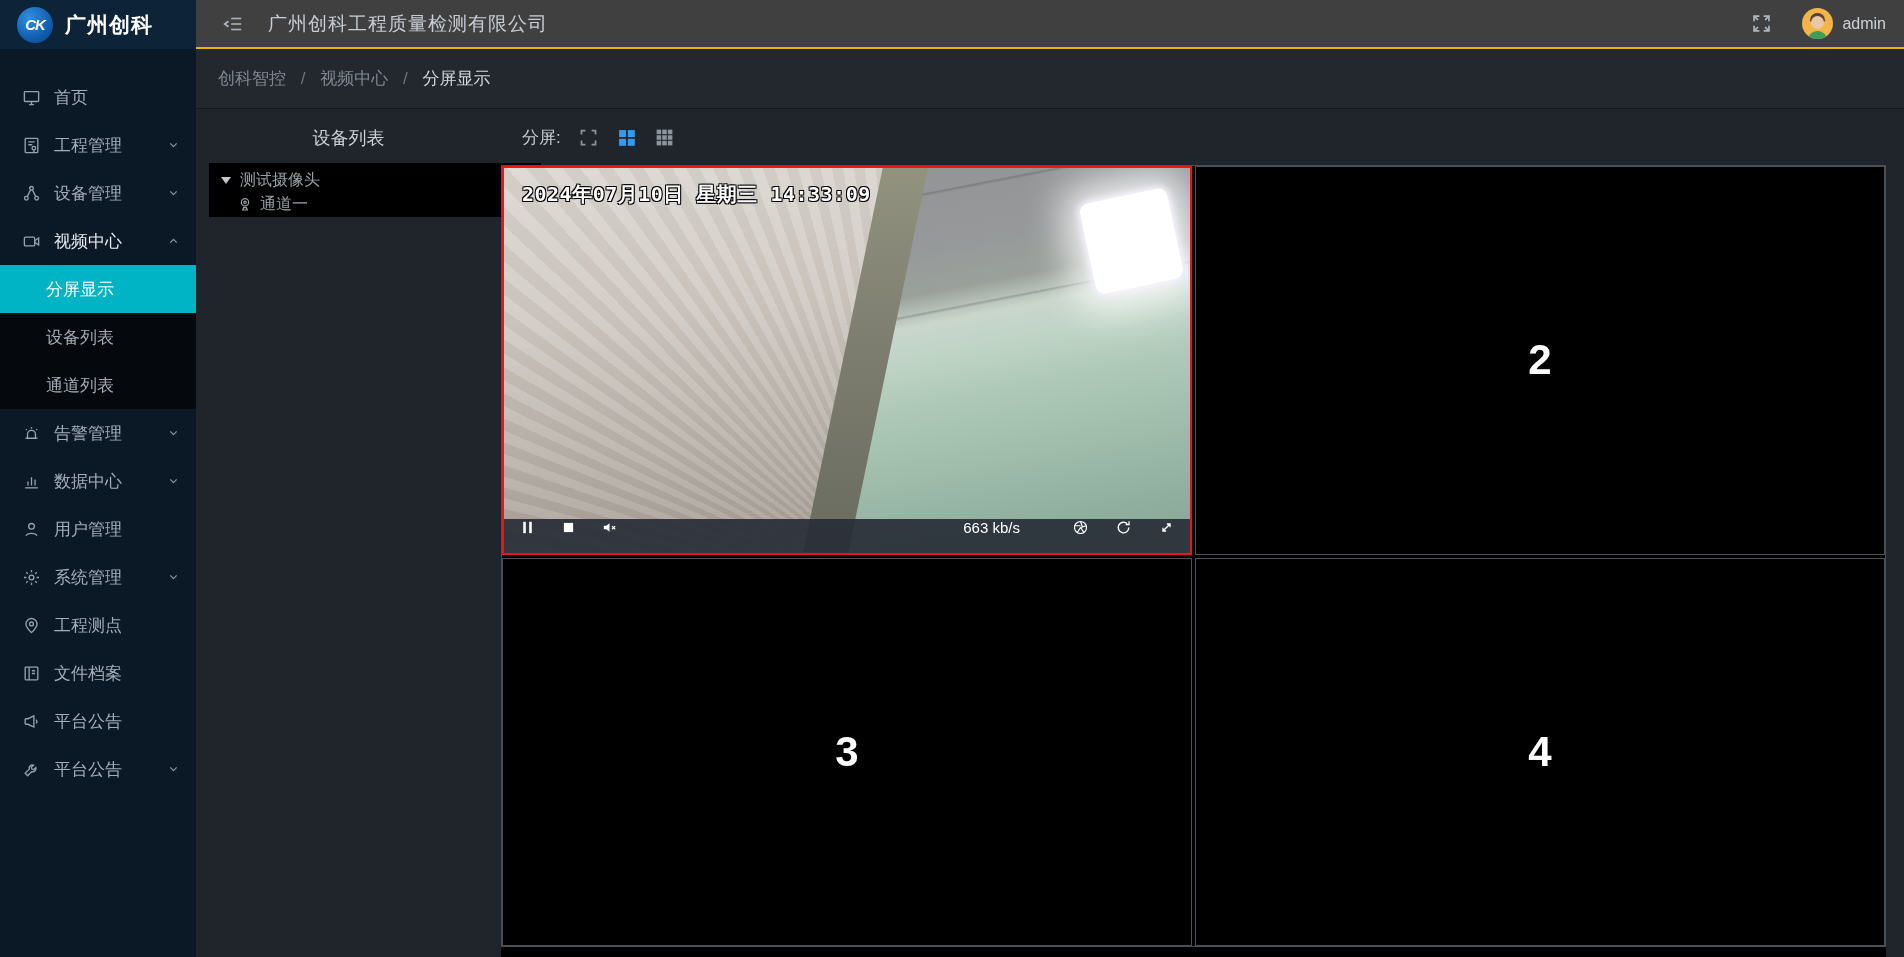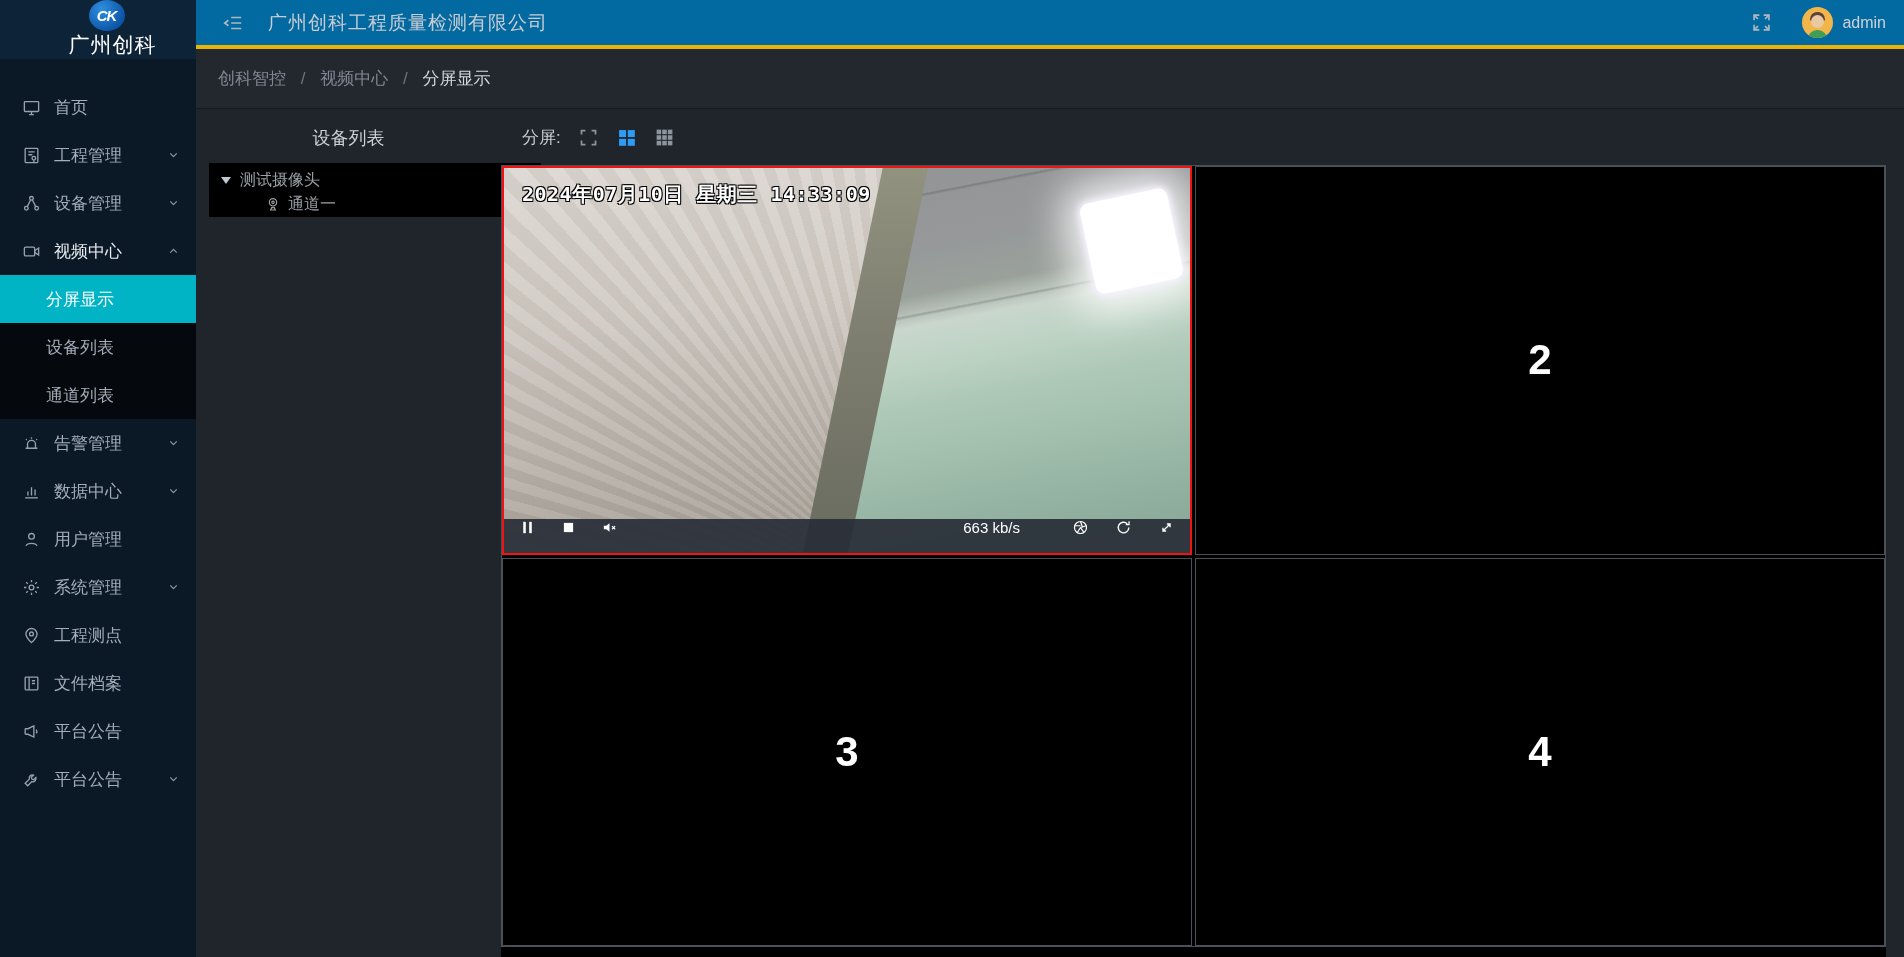--- a/index.html
+++ b/index.html
@@ -1,45 +1,45 @@
 <!DOCTYPE html>
 <html><head>
 <meta charset="utf-8">
 <style>
   * { margin:0; padding:0; box-sizing:border-box; }
   html,body { width:1904px; height:957px; overflow:hidden; background:#20252c;
               font-family:"Liberation Sans", sans-serif; }
 
   
   .sidebar { position:absolute; left:0; top:0; width:196px; height:957px; background:#0b1826; z-index:5; }
-  .logo-bar { height:59px; background:#0d2337; display:flex; align-items:center; padding-left:17px;flex-direction:column; }
+  .logo-bar { height:49px; background:#0d2337; display:flex; align-items:center; padding-left:17px; }
   .logo-circle { width:36px; height:36px; border-radius:50%;
                  background:radial-gradient(circle at 35% 30%, #2f8fe0, #0d56a8 70%, #0a4a96);
                  display:flex; align-items:center; justify-content:center;
                  color:#fff; font-weight:bold; font-style:italic; font-size:15px; letter-spacing:-1px; }
-  .brand { color:#ffffff; font-size:21px; font-weight:normal; margin-left:12px; letter-spacing:1px;text-align:center; }
+  .brand { color:#ffffff; font-size:21px; font-weight:bold; margin-left:12px; letter-spacing:1px;text-align:center; }
 
   .menu { margin-top:24px; }
   .m-item { position:relative; height:48px; display:flex; align-items:center; padding-left:22px;
             color:#a4adb8; font-size:17px; cursor:pointer;text-align:center; }
   .m-item .mi { width:19px; height:19px; color:#97a1ac; display:flex; }
   .m-item .mi svg { width:19px; height:19px; }
   .m-label { margin-left:13px; }
   .chev { position:absolute; right:16px; top:50%; transform:translateY(-50%); display:flex; color:#8a939d; }
   .chev svg { width:13px; height:13px; }
   .chev.up { transform:translateY(-50%) rotate(180deg); }
   .m-item.parent-open { color:#e7ebef; }
   .submenu { background:#05080c; }
   .s-item { height:48px; display:flex; align-items:center; padding-left:46px;
             color:#a4adb8; font-size:17px; cursor:pointer; }
   .s-item.active { background:#00b4c5; color:#ffffff; }
 
   
-  .header { position:absolute; left:196px; top:0; width:1708px; height:49px; background:#0369a1;
-            display:flex; align-items:center; border-bottom:4px solid #eab308; }
+  .header { position:absolute; left:196px; top:0; width:1708px; height:49px; background:#404040;
+            display:flex; align-items:center; border-bottom:2px solid #eab308; }
   .fold { margin-left:26px; color:#aeb6bf; display:flex; cursor:pointer; }
   .fold svg { width:22px; height:22px; }
   .h-title { margin-left:24px; color:#c8cdd4; font-size:19px; letter-spacing:1px; }
   .h-spacer { flex:1; }
   .fs-btn { color:#aeb6bf; display:flex; cursor:pointer; }
   .fs-btn svg { width:21px; height:21px; }
   .avatar { width:31px; height:31px; border-radius:50%; background:#f2b54a; margin-left:30px;
             position:relative; overflow:hidden; cursor:pointer; }
   .avatar .hair { position:absolute; top:5px; left:8px; width:15px; height:9px; background:#5d4037;
                   border-radius:8px 8px 2px 2px; }
@@ -63,21 +63,21 @@
   .toolbar { position:absolute; left:326px; top:0; height:57px; display:flex; align-items:center; gap:17px; }
   .tb-label { color:#c6ccd3; font-size:17px; }
   .tb-btn { display:flex; cursor:pointer; color:#8d949c; }
   .tb-btn svg { width:21px; height:21px; }
   .tb-btn.blue { color:#2e9bf5; }
 
   .tree { position:absolute; left:13px; top:54px; width:332px; height:54px; background:#000;
           padding-top:5px; }
   .tree-row { height:24px; display:flex; align-items:center; font-size:16px; color:#9aa1a6; cursor:pointer; }
   .tree-row.root { padding-left:12px; }
-  .tree-row.leaf { padding-left:56px; }
+  .tree-row.leaf { padding-left:28px; }
   .caret { width:0; height:0; border-left:5px solid transparent; border-right:5px solid transparent;
            border-top:7px solid #c3c8cd; margin-right:9px; }
   .cam-ic { display:flex; color:#9aa1a6; margin-right:7px; }
   .cam-ic svg { width:16px; height:16px; }
 
   
   .grid-area { position:absolute; left:305px; top:56px; right:18px; bottom:0; background:#000; }
   .grid { height:782px; display:grid; grid-template-columns:1fr 1fr; grid-template-rows:1fr 1fr;
           gap:3px; background:#000; border:1px solid #4b5056; }
   .cell { background:#000; border:1px solid #4b5056; display:flex; align-items:center;

